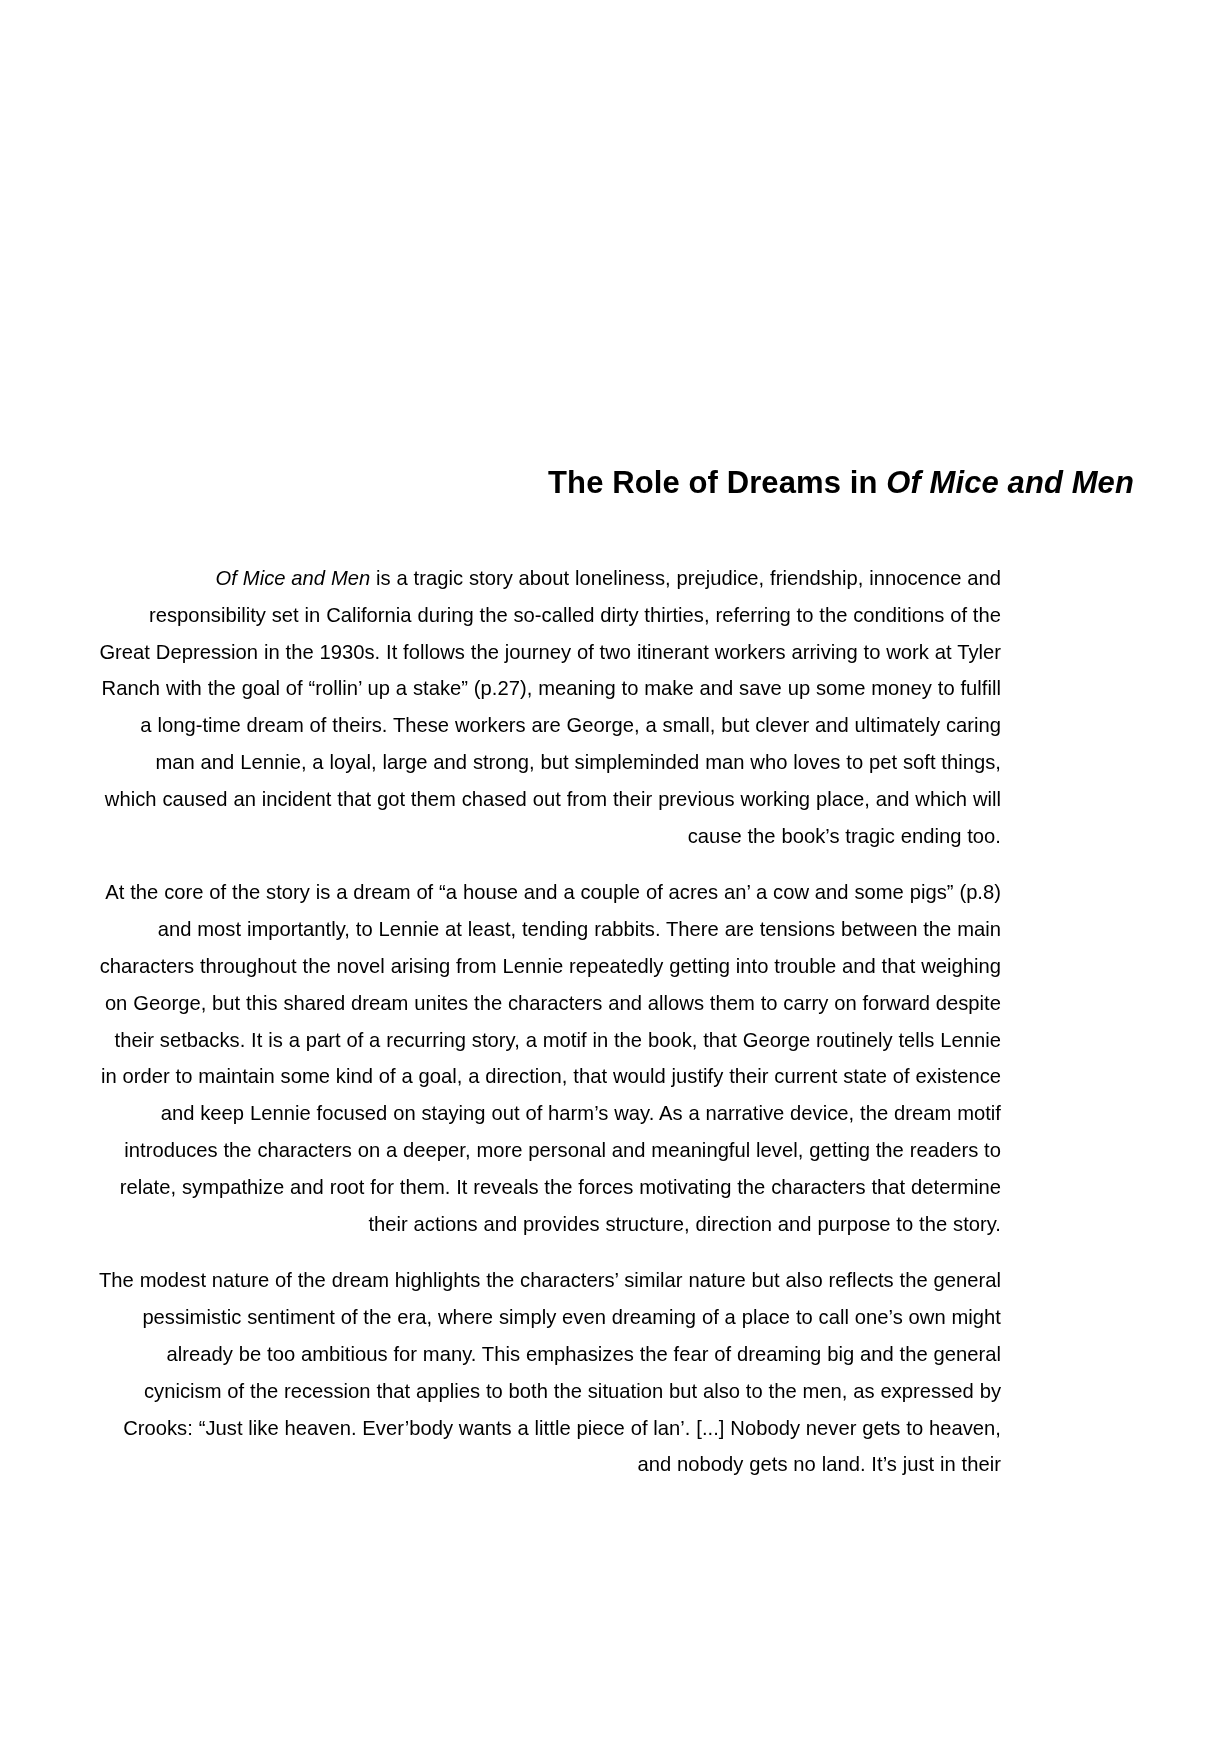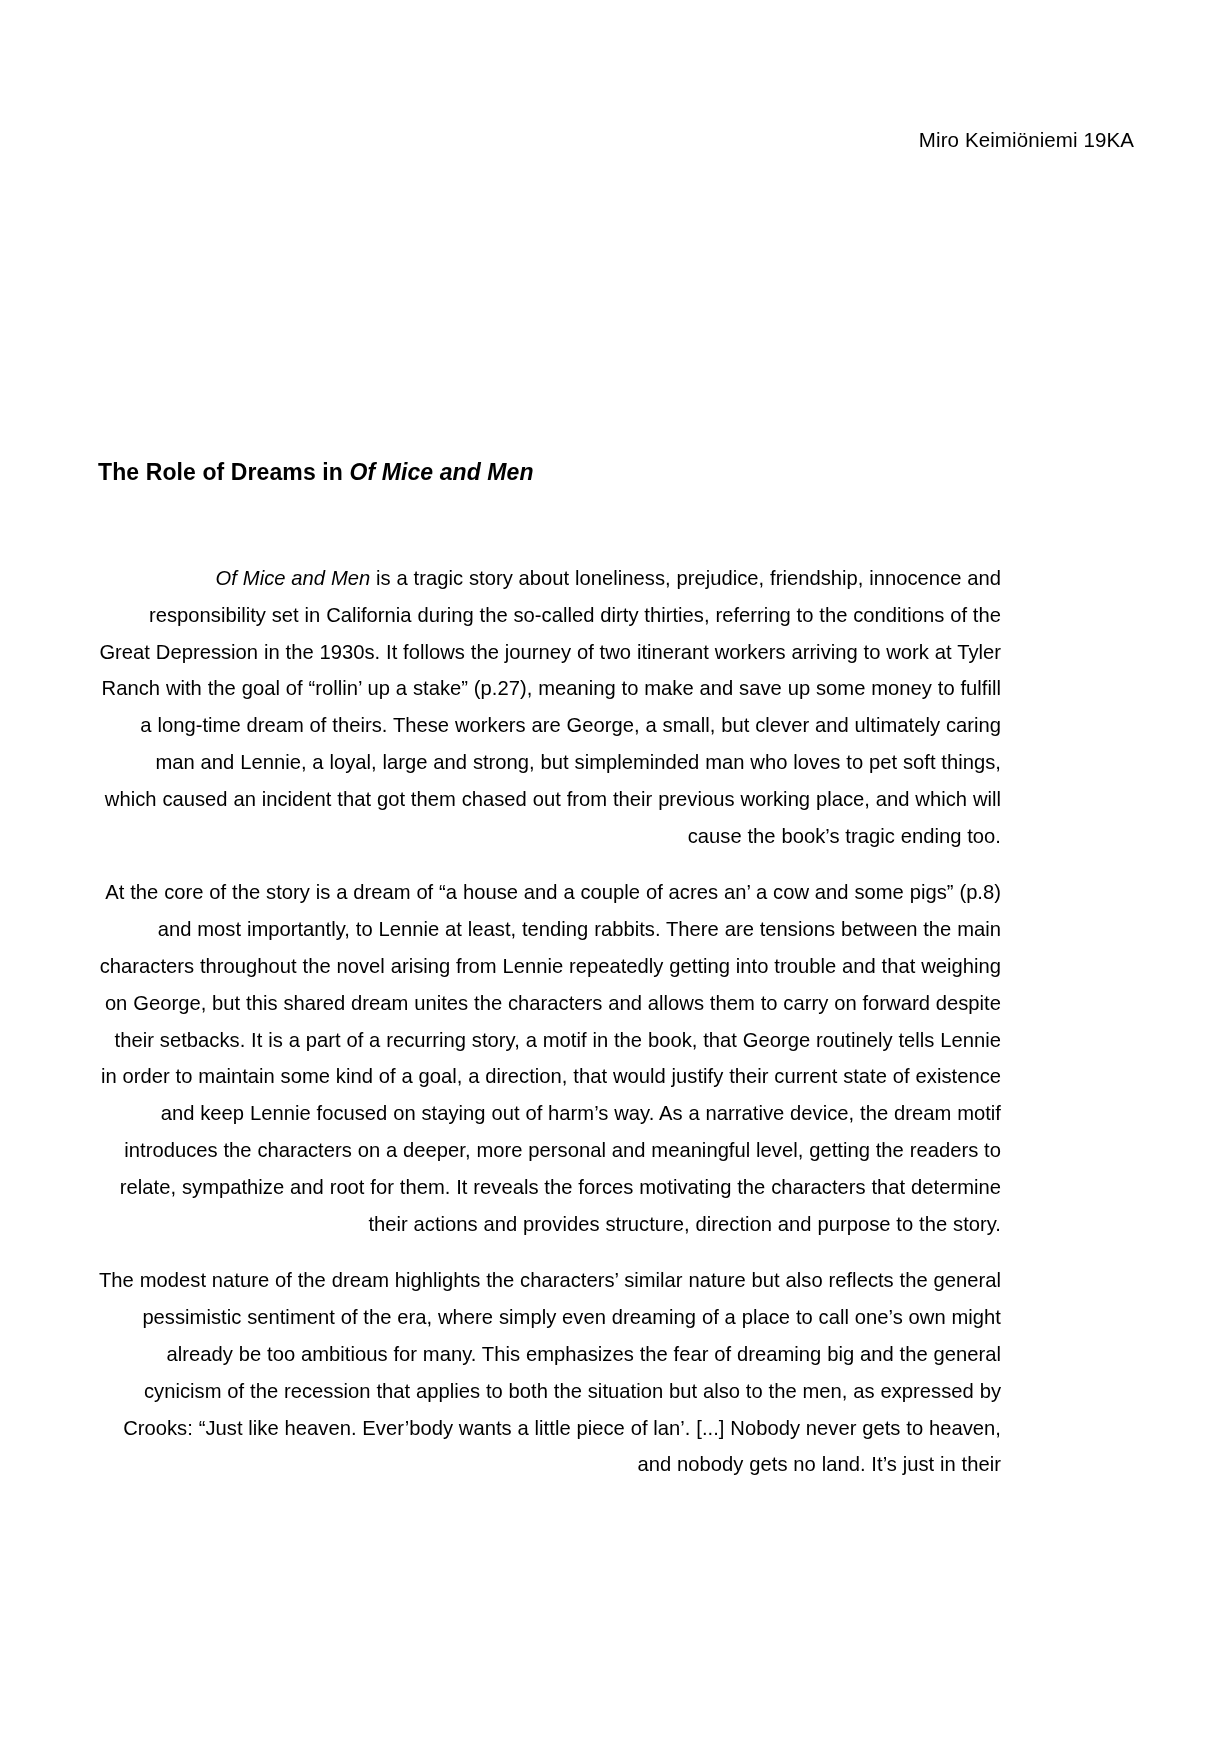--- a/index.html
+++ b/index.html
@@ -31,22 +31,22 @@
     text-align: right;
     font-size: 20.5px;
     line-height: 1.2;
     letter-spacing: 0.1px;
   }
   .doc-title {
     position: absolute;
     top: 443px;
     left: 98px;
     right: 98px;
-    text-align: left;
-    font-size: 23px;
+    text-align: right;
+    font-size: 31px;
     font-weight: bold;
     line-height: 1.25;
     letter-spacing: 0.1px;
   }
   .doc-title .bookname {
     font-style: italic;
     font-weight: bold;
   }
   .body-area {
     position: absolute;
@@ -63,21 +63,20 @@
     word-spacing: 0.2px;
   }
   p.para:last-child { margin-bottom: 6px; }
   .it { font-style: italic; }
 </style>
 </head>
 <body>
 
 <div class="page">
 
-  <div class="header-line">Miro Keimiöniemi 19KA</div>
 
   <h1 class="doc-title"><span>The Role of Dreams in </span><span class="bookname">Of Mice and Men</span></h1>
 
   <div class="body-area">
 
     <p class="para"><span class="it">Of Mice and Men</span><span> is a tragic story about loneliness, prejudice, friendship, innocence and responsibility set in California during the so-called dirty thirties, referring to the conditions of the Great Depression in the 1930s. It follows the journey of two itinerant workers arriving to work at Tyler Ranch with the goal of “rollin’ up a stake” (p.27), meaning to make and save up some money to fulfill a long-time dream of theirs. These workers are George, a small, but clever and ultimately caring man and Lennie, a loyal, large and strong, but simpleminded man who loves to pet soft things, which caused an incident that got them chased out from their previous working place, and which will cause the book’s tragic ending too.</span></p>
 
     <p class="para">At the core of the story is a dream of “a house and a couple of acres an’ a cow and some pigs” (p.8) and most importantly, to Lennie at least, tending rabbits. There are tensions between the main characters throughout the novel arising from Lennie repeatedly getting into trouble and that weighing on George, but this shared dream unites the characters and allows them to carry on forward despite their setbacks. It is a part of a recurring story, a motif in the book, that George routinely tells Lennie in order to maintain some kind of a goal, a direction, that would justify their current state of existence and keep Lennie focused on staying out of harm’s way. As a narrative device, the dream motif introduces the characters on a deeper, more personal and meaningful level, getting the readers to relate, sympathize and root for them. It reveals the forces motivating the characters that determine their actions and provides structure, direction and purpose to the story.</p>
 
     <p class="para">The modest nature of the dream highlights the characters’ similar nature but also reflects the general pessimistic sentiment of the era, where simply even dreaming of a place to call one’s own might already be too ambitious for many. This emphasizes the fear of dreaming big and the general cynicism of the recession that applies to both the situation but also to the men, as expressed by Crooks: “Just like heaven. Ever’body wants a little piece of lan’. [...] Nobody never gets to heaven, and nobody gets no land. It’s just in their</p>

